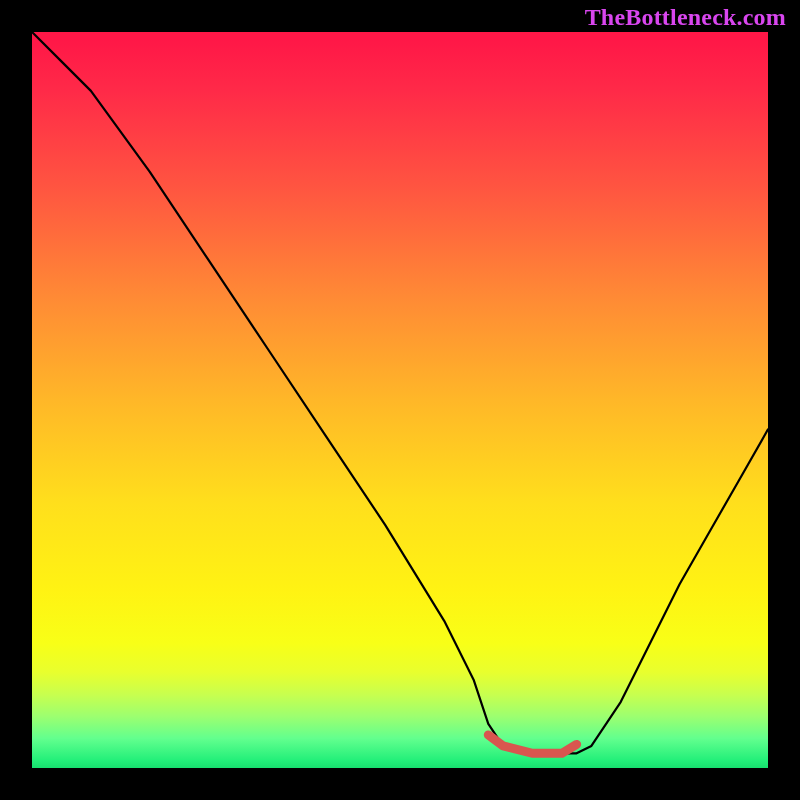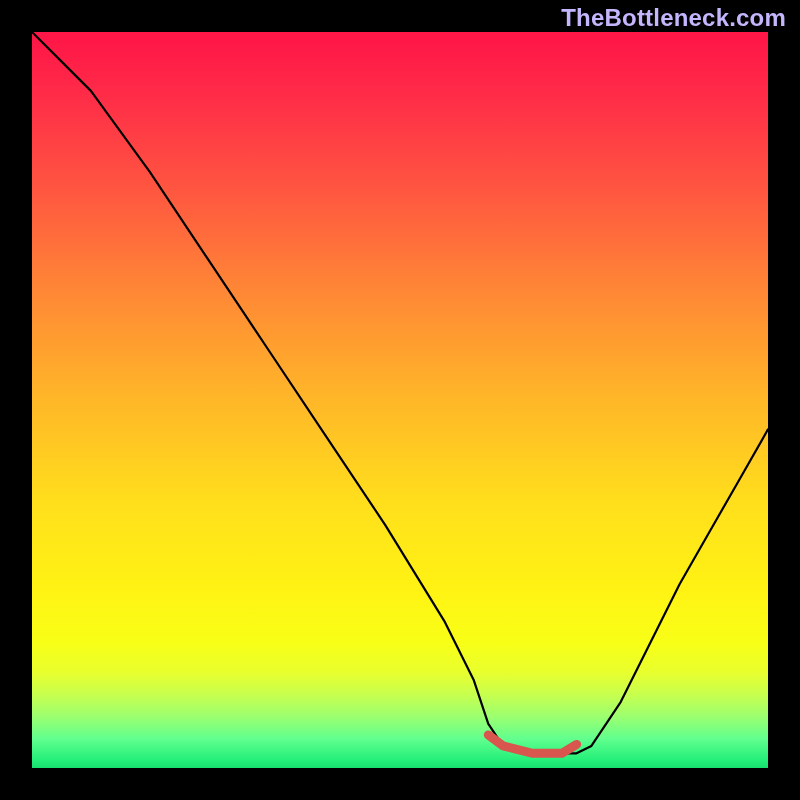--- a/index.html
+++ b/index.html
@@ -7,24 +7,24 @@
   .frame {
     position: relative;
     width: 800px;
     height: 800px;
     background: #000;
   }
   .watermark {
     position: absolute;
     top: 4px;
     right: 14px;
-    font-family: Liberation Sans, sans-serif;
+    font-family: Liberation Serif, serif;
     font-size: 24px;
     font-weight: 600;
-    color: #c4b5fd;
+    color: #d946ef;
     letter-spacing: 0.2px;
     z-index: 3;
   }
   .plot {
     position: absolute;
     left: 32px;
     top: 32px;
     width: 736px;
     height: 736px;
     overflow: hidden;

